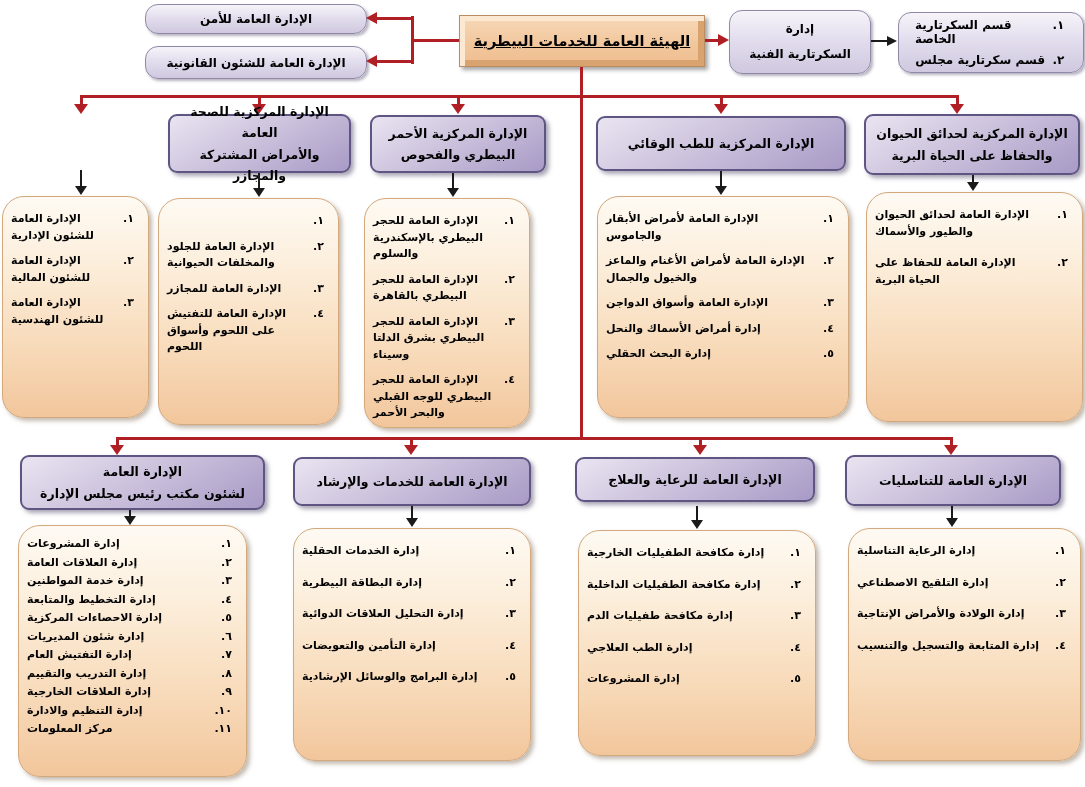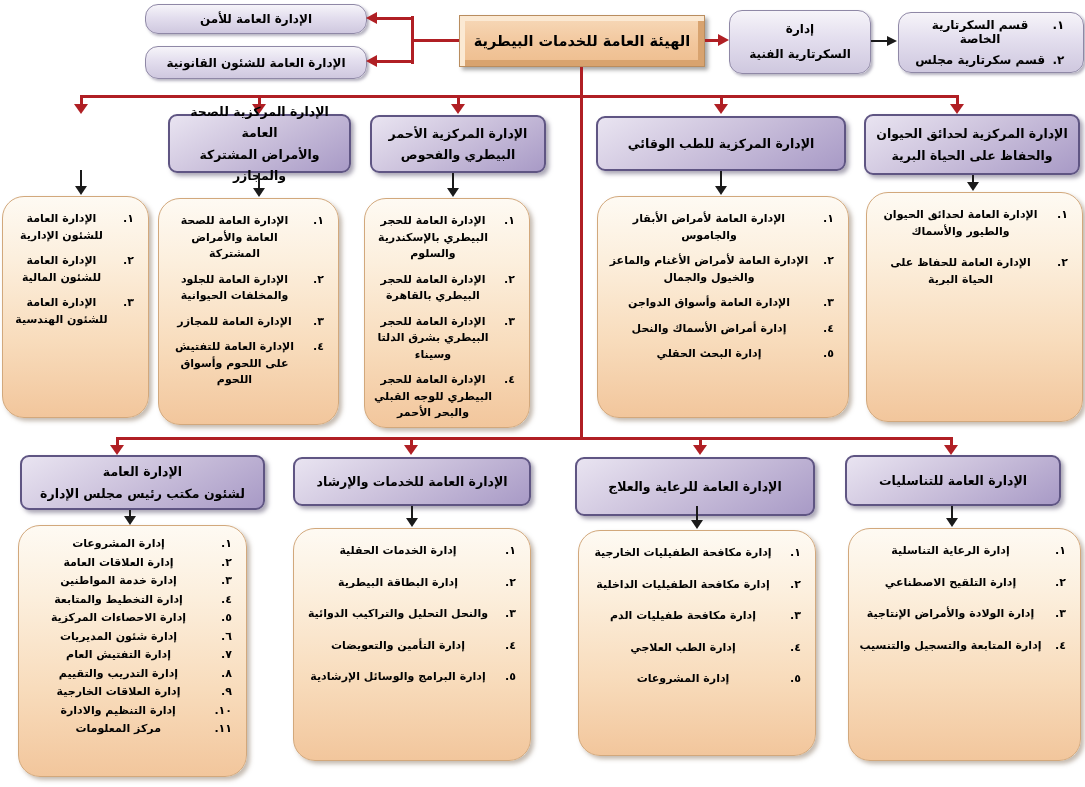--- a/index.html
+++ b/index.html
@@ -17,21 +17,21 @@
     padding:2px 8px;
   }
   .lav.list { flex-direction:column; align-items:flex-start; justify-content:center; padding:6px 16px; }
 
   
   .root {
     position:absolute; direction:rtl; color:#000; font-weight:bold; font-size:14.5px;
     background:linear-gradient(180deg,#f7d9b9 0%,#f2c79d 55%,#eebd8e 100%);
     border:1px solid #b98d5f;
     box-shadow: inset 3px 3px 0 2px #fbe9d3, inset -4px -4px 0 2px #d8a36f, 3px 3px 4px rgba(0,0,0,.35);
-    display:flex; align-items:center; justify-content:center; text-align:center;
+    display:flex; align-items:center; justify-content:center; text-align:center;text-decoration:underline;
   }
 
   
   .hdr {
     position:absolute; direction:rtl; color:#000; font-weight:bold; font-size:12.5px;
     background:linear-gradient(150deg,#e9e4f1 0%,#cdc3dd 45%,#a89ac6 100%);
     border:2px solid #5f5583; border-radius:9px;
     box-shadow:3px 3px 4px rgba(100,92,120,.55);
     display:flex; align-items:center; justify-content:center; text-align:center;
     white-space:pre-line; padding:2px 8px; line-height:1.7;
@@ -40,21 +40,21 @@
   
   .peach {
     position:absolute; direction:rtl; color:#000; font-weight:bold; font-size:11px;
     background:linear-gradient(180deg,#fefaf3 0%,#fcefdd 28%,#f8dcbc 65%,#f2c69c 100%);
     border:1.5px solid #d2a87c; border-radius:22px;
     box-shadow:3px 3px 4px rgba(140,120,100,.5);
     padding:14px 14px 8px 8px; line-height:1.5;
   }
   .item { display:flex; }
   .item .num { flex:0 0 auto; min-width:17px; margin-left:5px; }
-  .item .txt { flex:1 1 auto; text-align:center; }
+  .item .txt { flex:1 1 auto; text-align:left; }
   .gap-sm .item { margin-bottom:2px; }
   .gap-md .item { margin-bottom:9px; }
   .gap-lg .item { margin-bottom:15px; }
   .lav.list .item { margin-bottom:7px; font-size:12px; }
   .lav.list .item:last-child { margin-bottom:0; }
 
   
   .hline,.vline { position:absolute; background:#b01f24; }
   .hline { height:3px; } .vline { width:3px; }
   .khline,.kvline { position:absolute; background:#1a1a1a; }
@@ -155,21 +155,20 @@
         <span class="txt">الإدارة العامة للشئون المالية</span>
       </div>
       <div class="item">
         <span class="num">٣.</span>
         <span class="txt">الإدارة العامة للشئون الهندسية</span>
       </div>
     </div>
   <div class="peach gap-md" style="left:158px; top:198px; width:181px; height:227px;">
       <div class="item">
         <span class="num">١.</span>
-        <span class="txt">الإدارة العامة للصحة العامة والأمراض المشتركة</span>
       </div>
       <div class="item">
         <span class="num">٢.</span>
         <span class="txt">الإدارة العامة للجلود والمخلفات الحيوانية</span>
       </div>
       <div class="item">
         <span class="num">٣.</span>
         <span class="txt">الإدارة العامة للمجازر</span>
       </div>
       <div class="item">
@@ -224,21 +223,21 @@
       </div>
       <div class="item">
         <span class="num">٢.</span>
         <span class="txt">الإدارة العامة للحفاظ على الحياة البرية</span>
       </div>
     </div>
 
   <div class="hdr" style="left:20px;  top:455px; width:245px; height:55px;">الإدارة العامة
 لشئون مكتب رئيس مجلس الإدارة</div>
   <div class="hdr" style="left:293px; top:457px; width:238px; height:49px;">الإدارة العامة للخدمات والإرشاد</div>
-  <div class="hdr" style="left:575px; top:457px; width:240px; height:59px;">الإدارة العامة للرعاية والعلاج</div>
+  <div class="hdr" style="left:575px; top:457px; width:240px; height:45px;">الإدارة العامة للرعاية والعلاج</div>
   <div class="hdr" style="left:845px; top:455px; width:216px; height:51px;">الإدارة العامة للتناسليات</div>
 
   <div class="kvline" style="left:129px; top:510px; height:7px;"></div>
   <div class="arr k-down" style="left:124px; top:516px;"></div>
   <div class="kvline" style="left:411px; top:506px; height:13px;"></div>
   <div class="arr k-down" style="left:406px; top:518px;"></div>
   <div class="kvline" style="left:696px; top:506px; height:15px;"></div>
   <div class="arr k-down" style="left:691px; top:520px;"></div>
   <div class="kvline" style="left:951px; top:506px; height:13px;"></div>
   <div class="arr k-down" style="left:946px; top:518px;"></div>
@@ -293,21 +292,21 @@
       <div class="item">
         <span class="num">١.</span>
         <span class="txt">إدارة الخدمات الحقلية</span>
       </div>
       <div class="item">
         <span class="num">٢.</span>
         <span class="txt">إدارة البطاقة البيطرية</span>
       </div>
       <div class="item">
         <span class="num">٣.</span>
-        <span class="txt">والنحل التحليل والتراكيب الدوائية</span>
+        <span class="txt">إدارة التحليل العلاقات الدوائية</span>
       </div>
       <div class="item">
         <span class="num">٤.</span>
         <span class="txt">إدارة التأمين والتعويضات</span>
       </div>
       <div class="item">
         <span class="num">٥.</span>
         <span class="txt">إدارة البرامج والوسائل الإرشادية</span>
       </div>
     </div>

